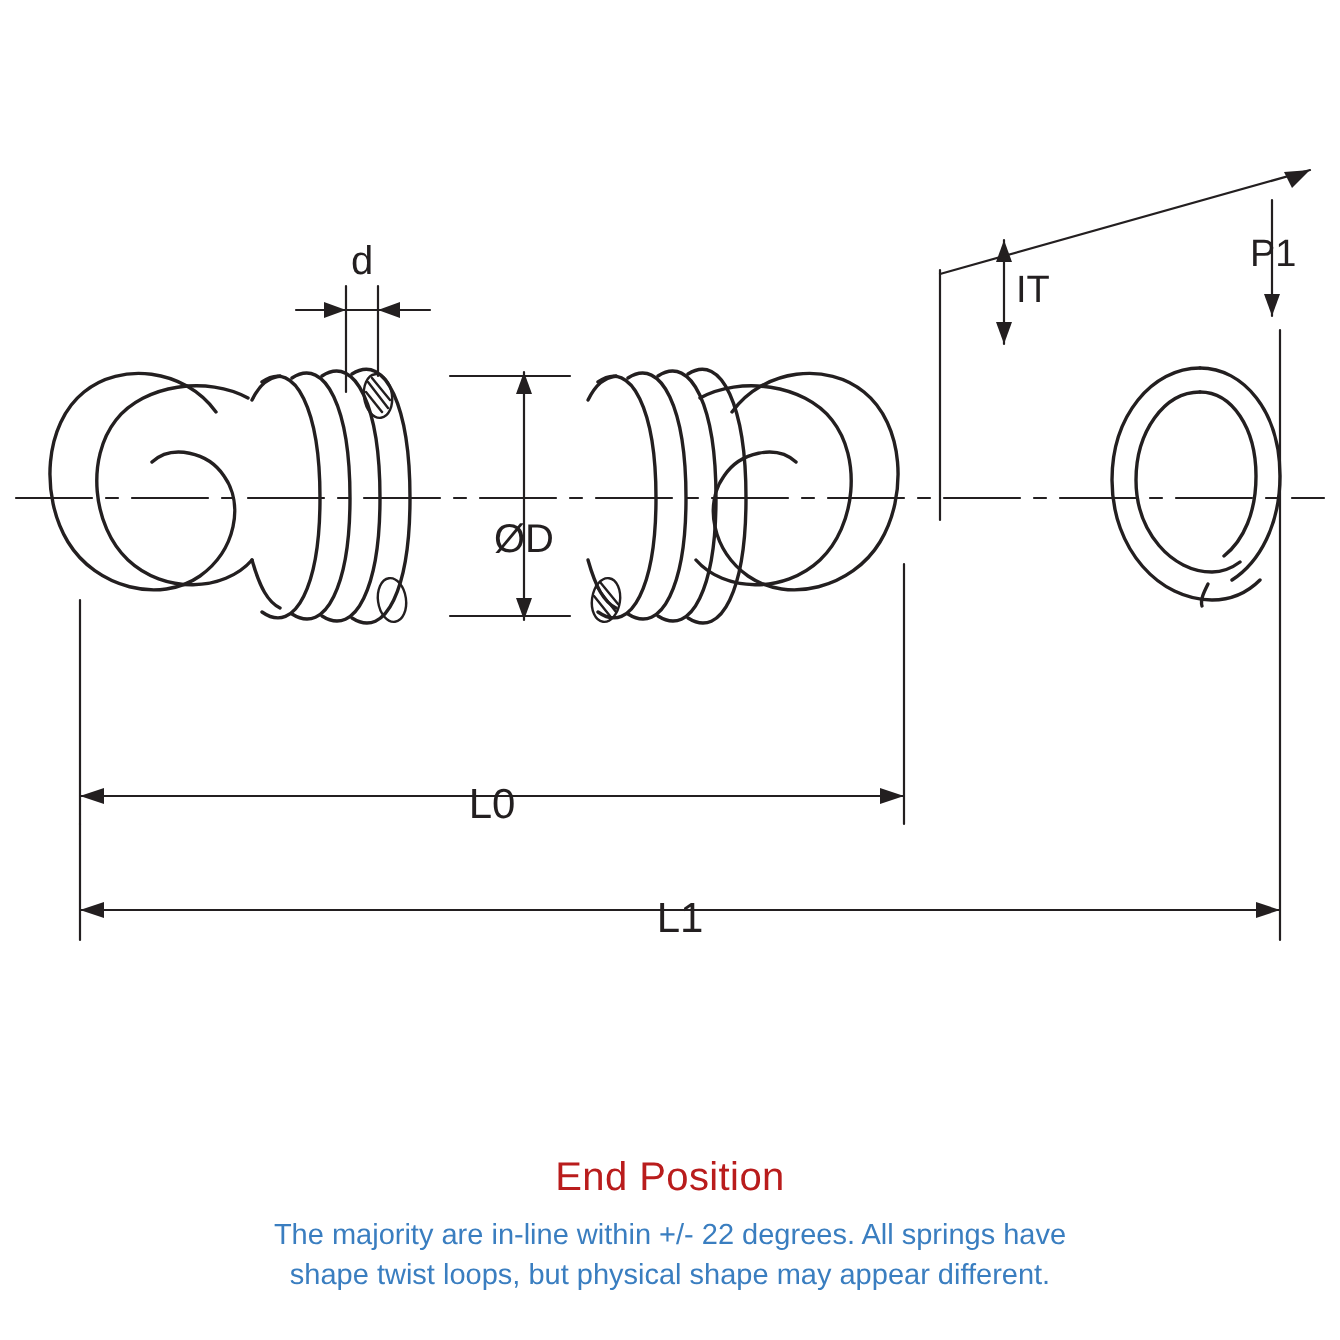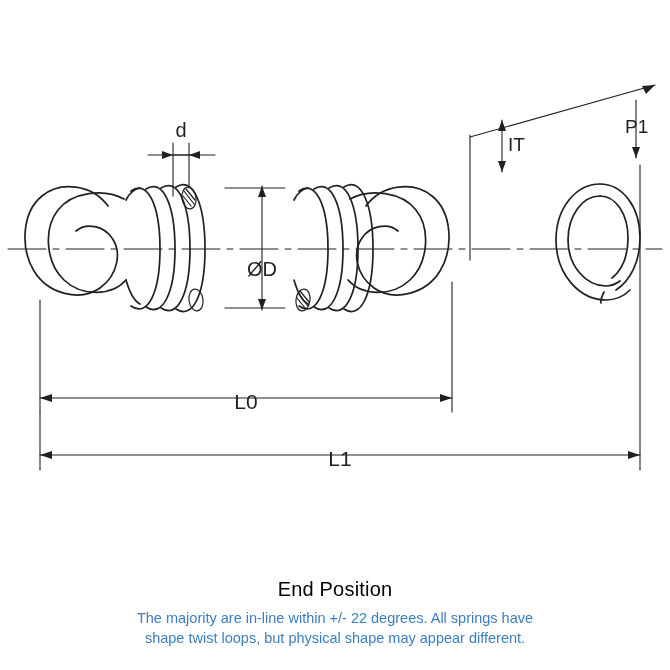--- a/index.html
+++ b/index.html
@@ -26,21 +26,21 @@
     height: 670px;
   }
   .caption-wrap {
     position: absolute;
     left: 0;
     top: 578px;
     width: 670px;
     text-align: center;
   }
   .caption-title {
-    color: #000000;
+    color: #b91c1c;
     font-size: 20px;
     letter-spacing: 0.2px;
     margin: 0 0 8px 0;
   }
   .caption-note {
     color: #3a7ec0;
     font-size: 14.5px;
     line-height: 1.35;
     margin: 0 auto;
     width: 560px;

